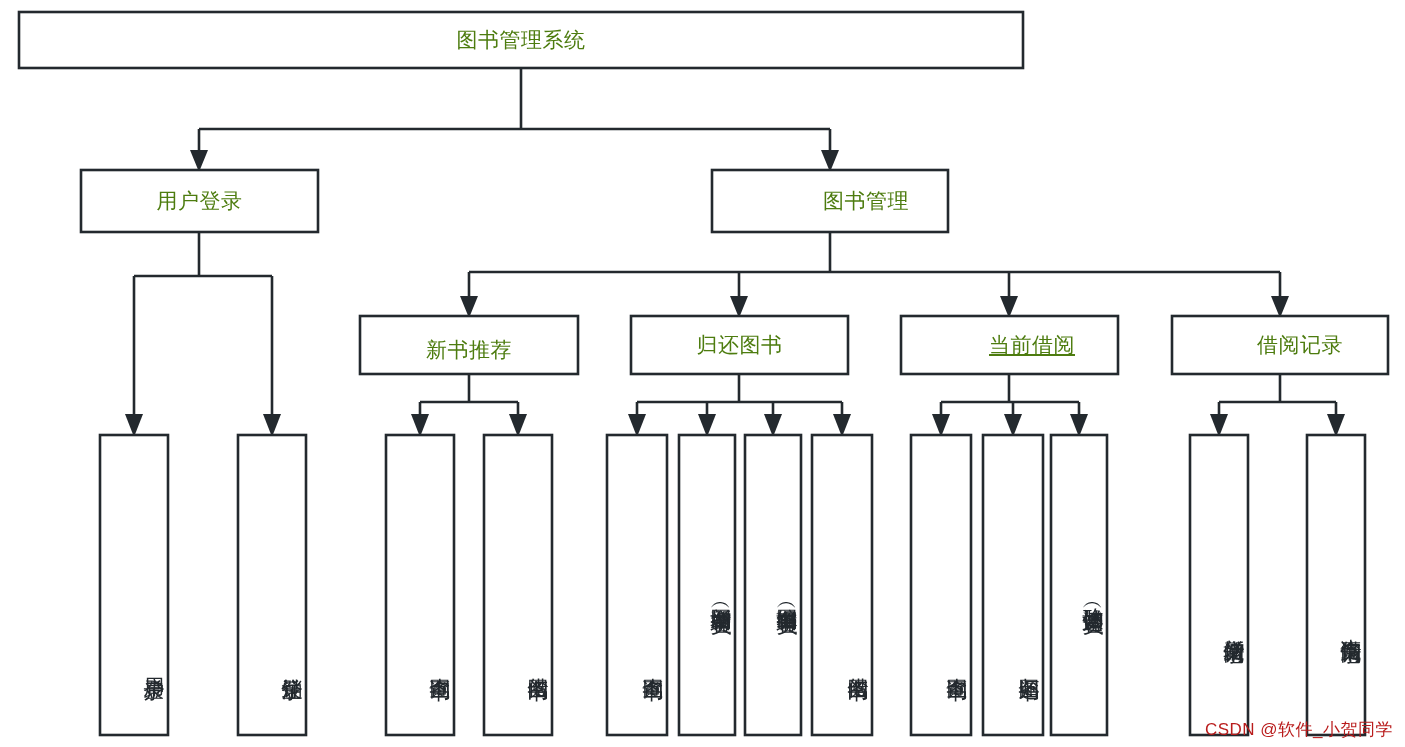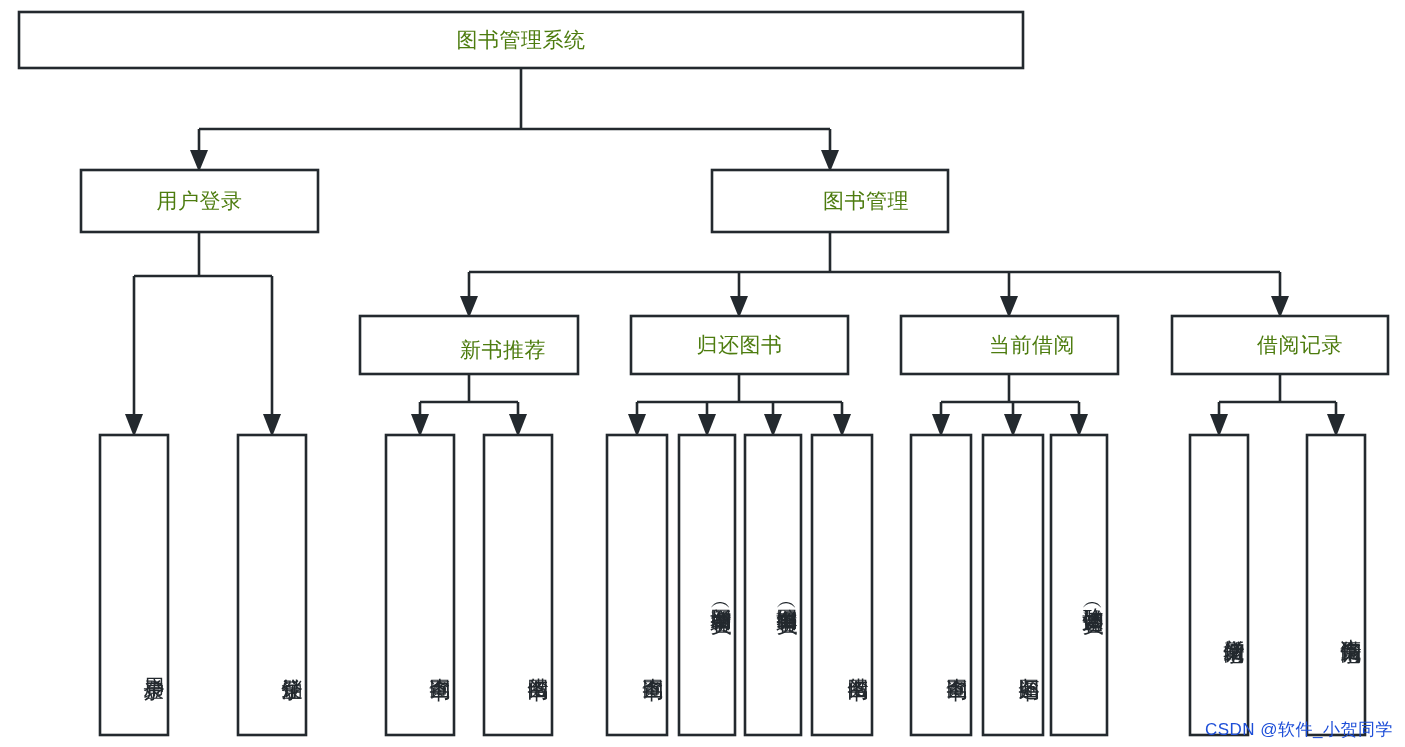--- a/index.html
+++ b/index.html
@@ -64,21 +64,21 @@
     writing-mode: vertical-rl;
     text-orientation: upright;
     pointer-events: none;
     text-align: center;
   }
   .watermark {
     position: absolute;
     right: 12px;
     bottom: 6px;
     font-size: 17px;
-    color: #1d4ed8;
+    color: #b91c1c;
     letter-spacing: 0.5px;
     white-space: nowrap;
   }
 </style>
 </head>
 <body>
 
 <div id="diagram-root">
 
   <svg class="flow" viewBox="0 0 1405 747">
@@ -180,23 +180,23 @@
       <rect class="node-rect" x="1190" y="435" width="58" height="300"></rect>
       <rect class="node-rect" x="1307" y="435" width="58" height="300"></rect>
     </g>
   </svg>
 
   <div class="node-label-h" style="left:19px; top:12px; width:1004px; height:56px;">图书管理系统</div>
 
   <div class="node-label-h" style="left:81px; top:170px; width:237px; height:62px;">用户登录</div>
   <div class="node-label-h" style="left:712px; top:170px; width:236px; height:62px;margin-left:36px;">图书管理</div>
 
-  <div class="node-label-h" style="left:360px; top:316px; width:218px; height:68px;padding-left:34px;">新书推荐</div>
+  <div class="node-label-h" style="left:360px; top:316px; width:218px; height:68px;">新书推荐</div>
   <div class="node-label-h" style="left:631px; top:316px; width:217px; height:58px;">归还图书</div>
-  <div class="node-label-h" style="left:901px; top:316px; width:262px; height:58px;">当前借阅</div>
+  <div class="node-label-h" style="left:901px; top:316px; width:262px; height:58px;text-decoration:underline;">当前借阅</div>
   <div class="node-label-h" style="left:1172px; top:316px; width:216px; height:58px;margin-left:20px;">借阅记录</div>
 
   <div class="node-label-v" style="left:100px; top:435px; width:68px; height:300px; padding-top:78px;">用户登录</div>
   <div class="node-label-v" style="left:238px; top:435px; width:68px; height:300px; padding-top:78px;">注销登录</div>
   <div class="node-label-v" style="left:386px; top:435px; width:68px; height:300px; padding-top:78px;">查询图书</div>
   <div class="node-label-v" style="left:484px; top:435px; width:68px; height:300px; padding-top:78px;">借阅图书</div>
   <div class="node-label-v" style="left:607px; top:435px; width:60px; height:300px; padding-top:78px;">查询图书</div>
   <div class="node-label-v" style="left:679px; top:435px; width:56px; height:300px; padding-top:10px;">新增图书（管理员）</div>
   <div class="node-label-v" style="left:745px; top:435px; width:56px; height:300px; padding-top:10px;">编辑图书（管理员）</div>
   <div class="node-label-v" style="left:812px; top:435px; width:60px; height:300px; padding-top:78px;">借阅图书</div>

